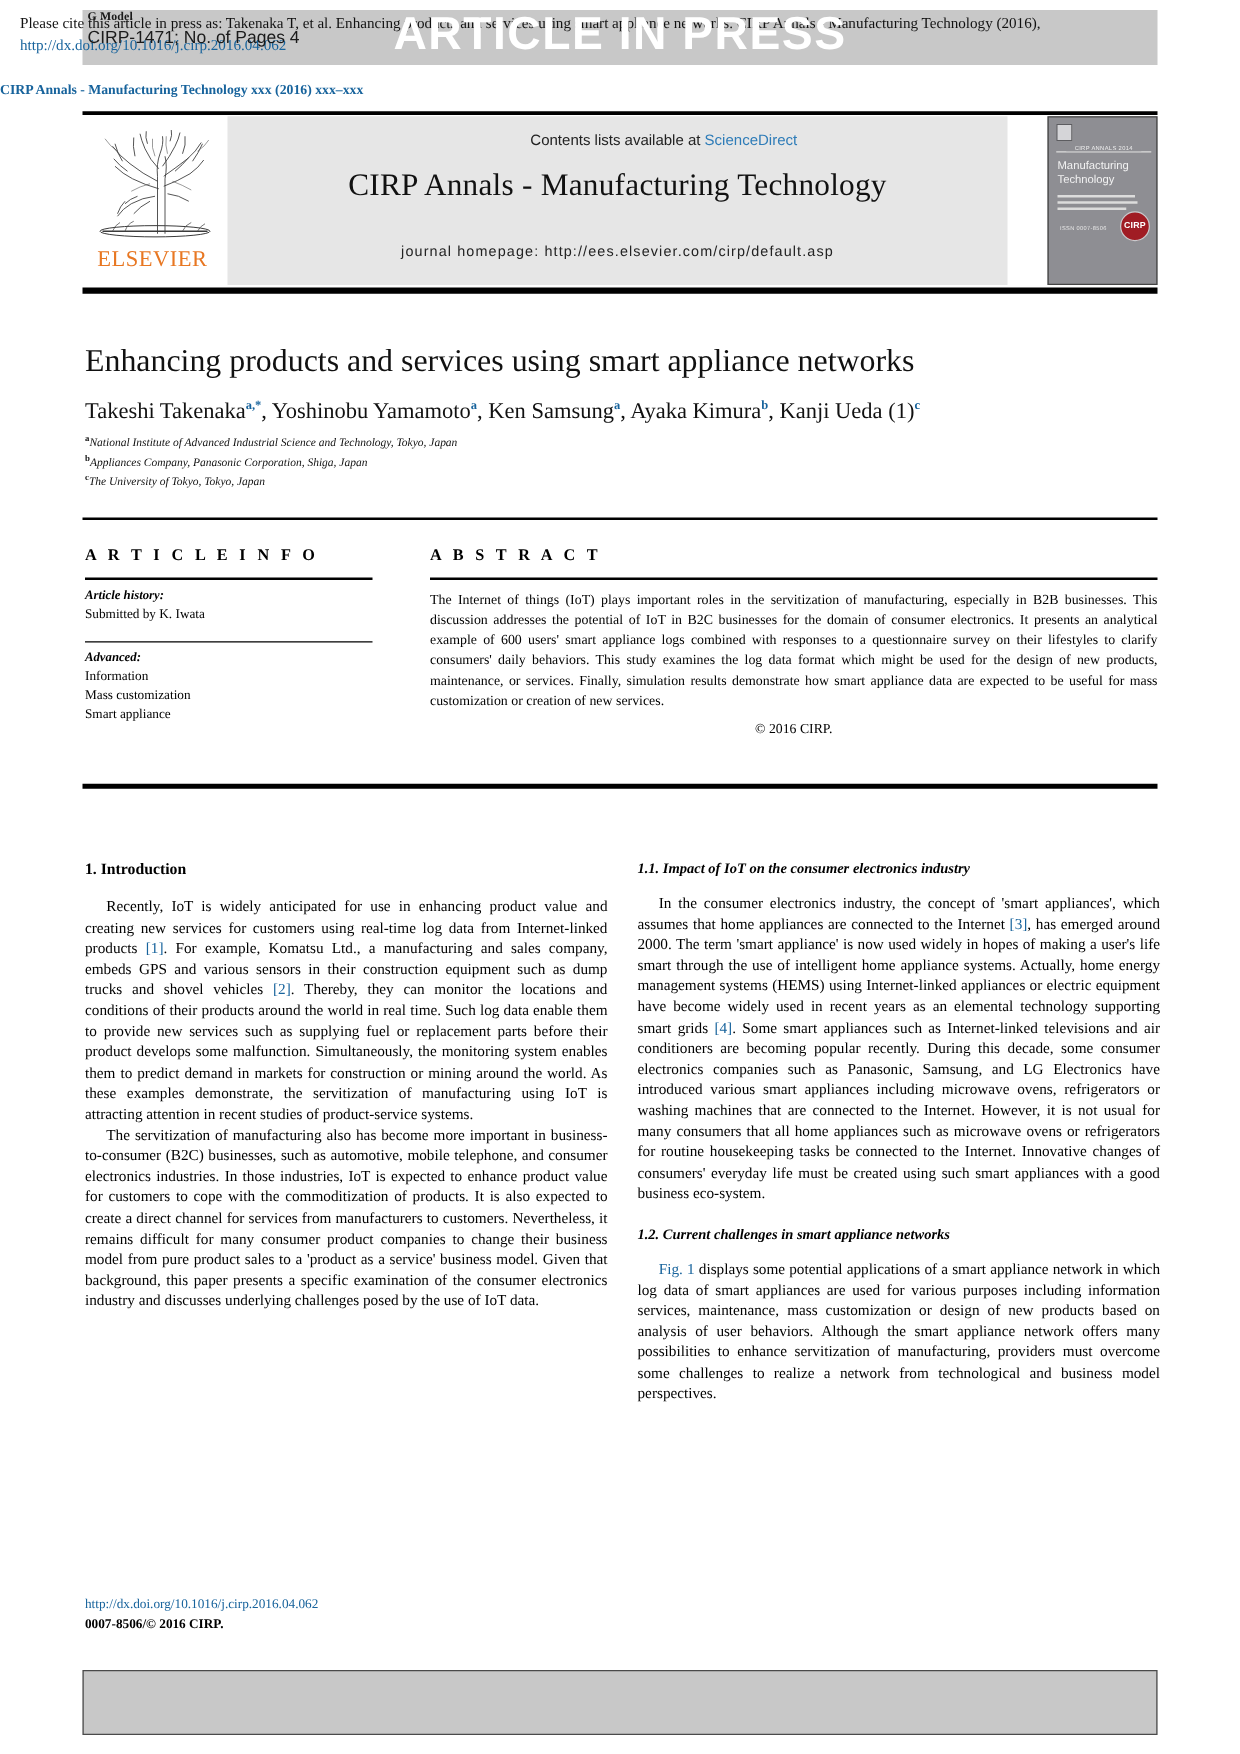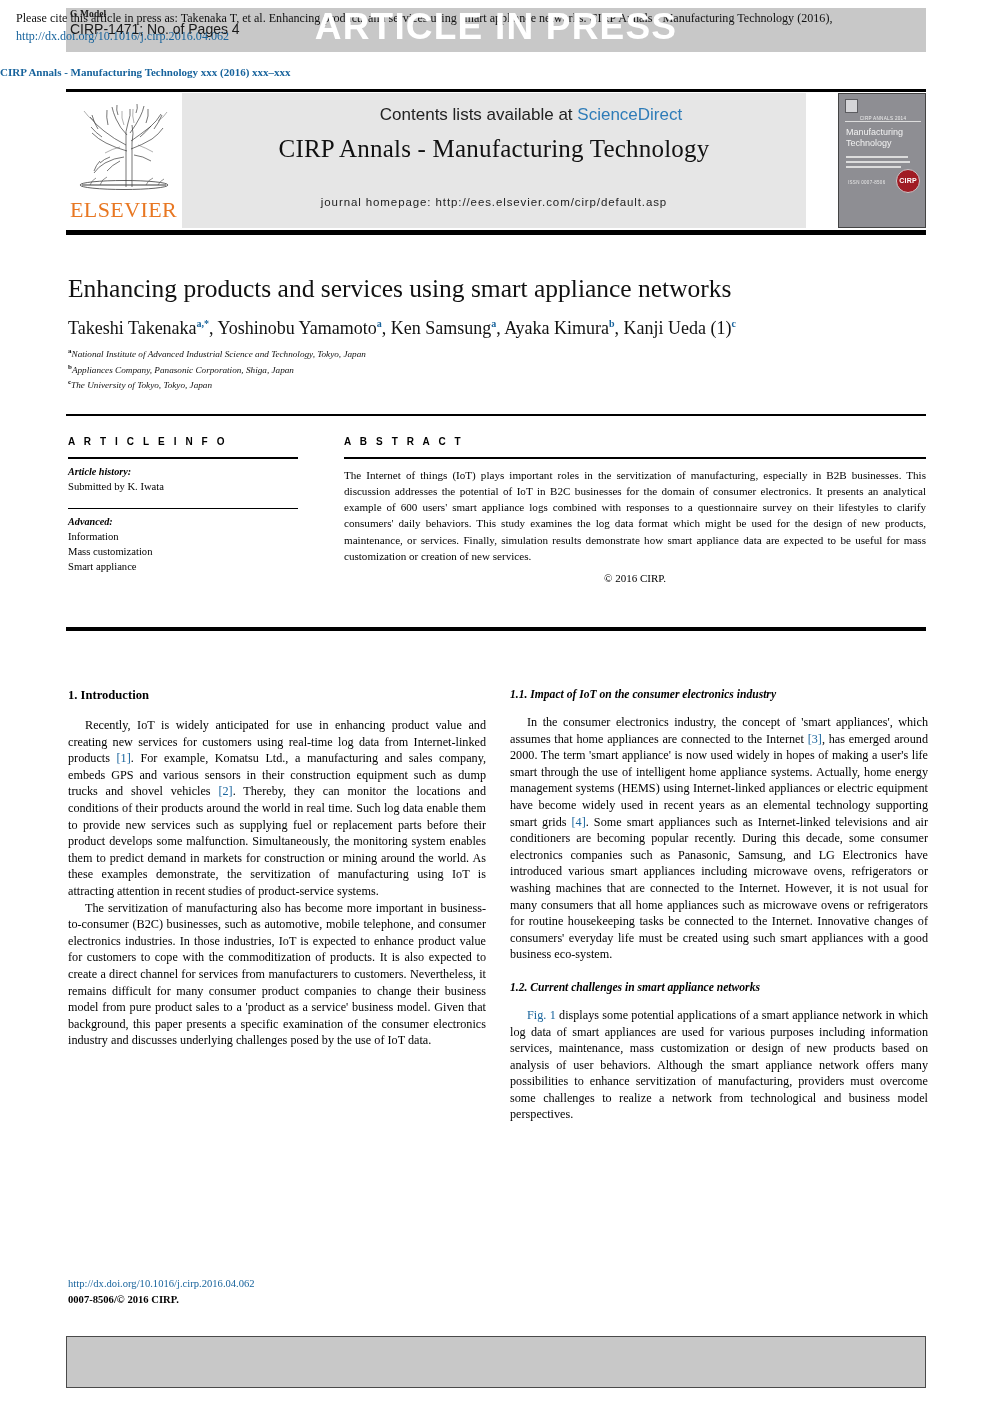--- a/index.html
+++ b/index.html
@@ -99,38 +99,38 @@
     position: absolute;
     left: 8px; top: 8px;
     width: 96px; height: 92px;
   }
   .elsevier-word {
     position: absolute;
     left: 4px; top: 104px;
     width: 104px;
     text-align: center;
     font-family: "Liberation Serif", serif;
-    font-size: 22px;
+    font-size: 18px;
     letter-spacing: .4px;
     color: #e87722;
     font-weight: normal;
   }
   .grey-panel {
     position: absolute;
     left: 116px; top: 0;
     width: 624px; height: 135px;
     background: #e6e6e6;
   }
   .contents-line {
     position: absolute;
     left: 0; top: 12px;
     width: 698px;
     text-align: center;
     font-family: "Liberation Sans", sans-serif;
-    font-size: 17px;
+    font-size: 12px;
     color: #222;
   }
   .contents-line .sd {
     color: #2e7cb8;
   }
   .journal-name {
     position: absolute;
     left: 0; top: 42px;
     width: 624px;
     text-align: center;
@@ -277,22 +277,22 @@
     width: 860px; height: 1.6px;
     background: #000;
   }
   .rule-info-bottom {
     position: absolute;
     left: 66px; top: 627px;
     width: 860px; height: 3.5px;
     background: #000;
   }
   .hdr-small {
-    font-family: Liberation Sans, sans-serif;
-    font-size: 10px;
+    font-family: Liberation Serif, serif;
+    font-size: 13px;
     font-weight: bold;
     letter-spacing: 3.1px;
     color: #000;
   }
   .info-col {
     position: absolute;
     left: 68px; top: 436px;
     width: 248px;
   }
   .info-rule {

